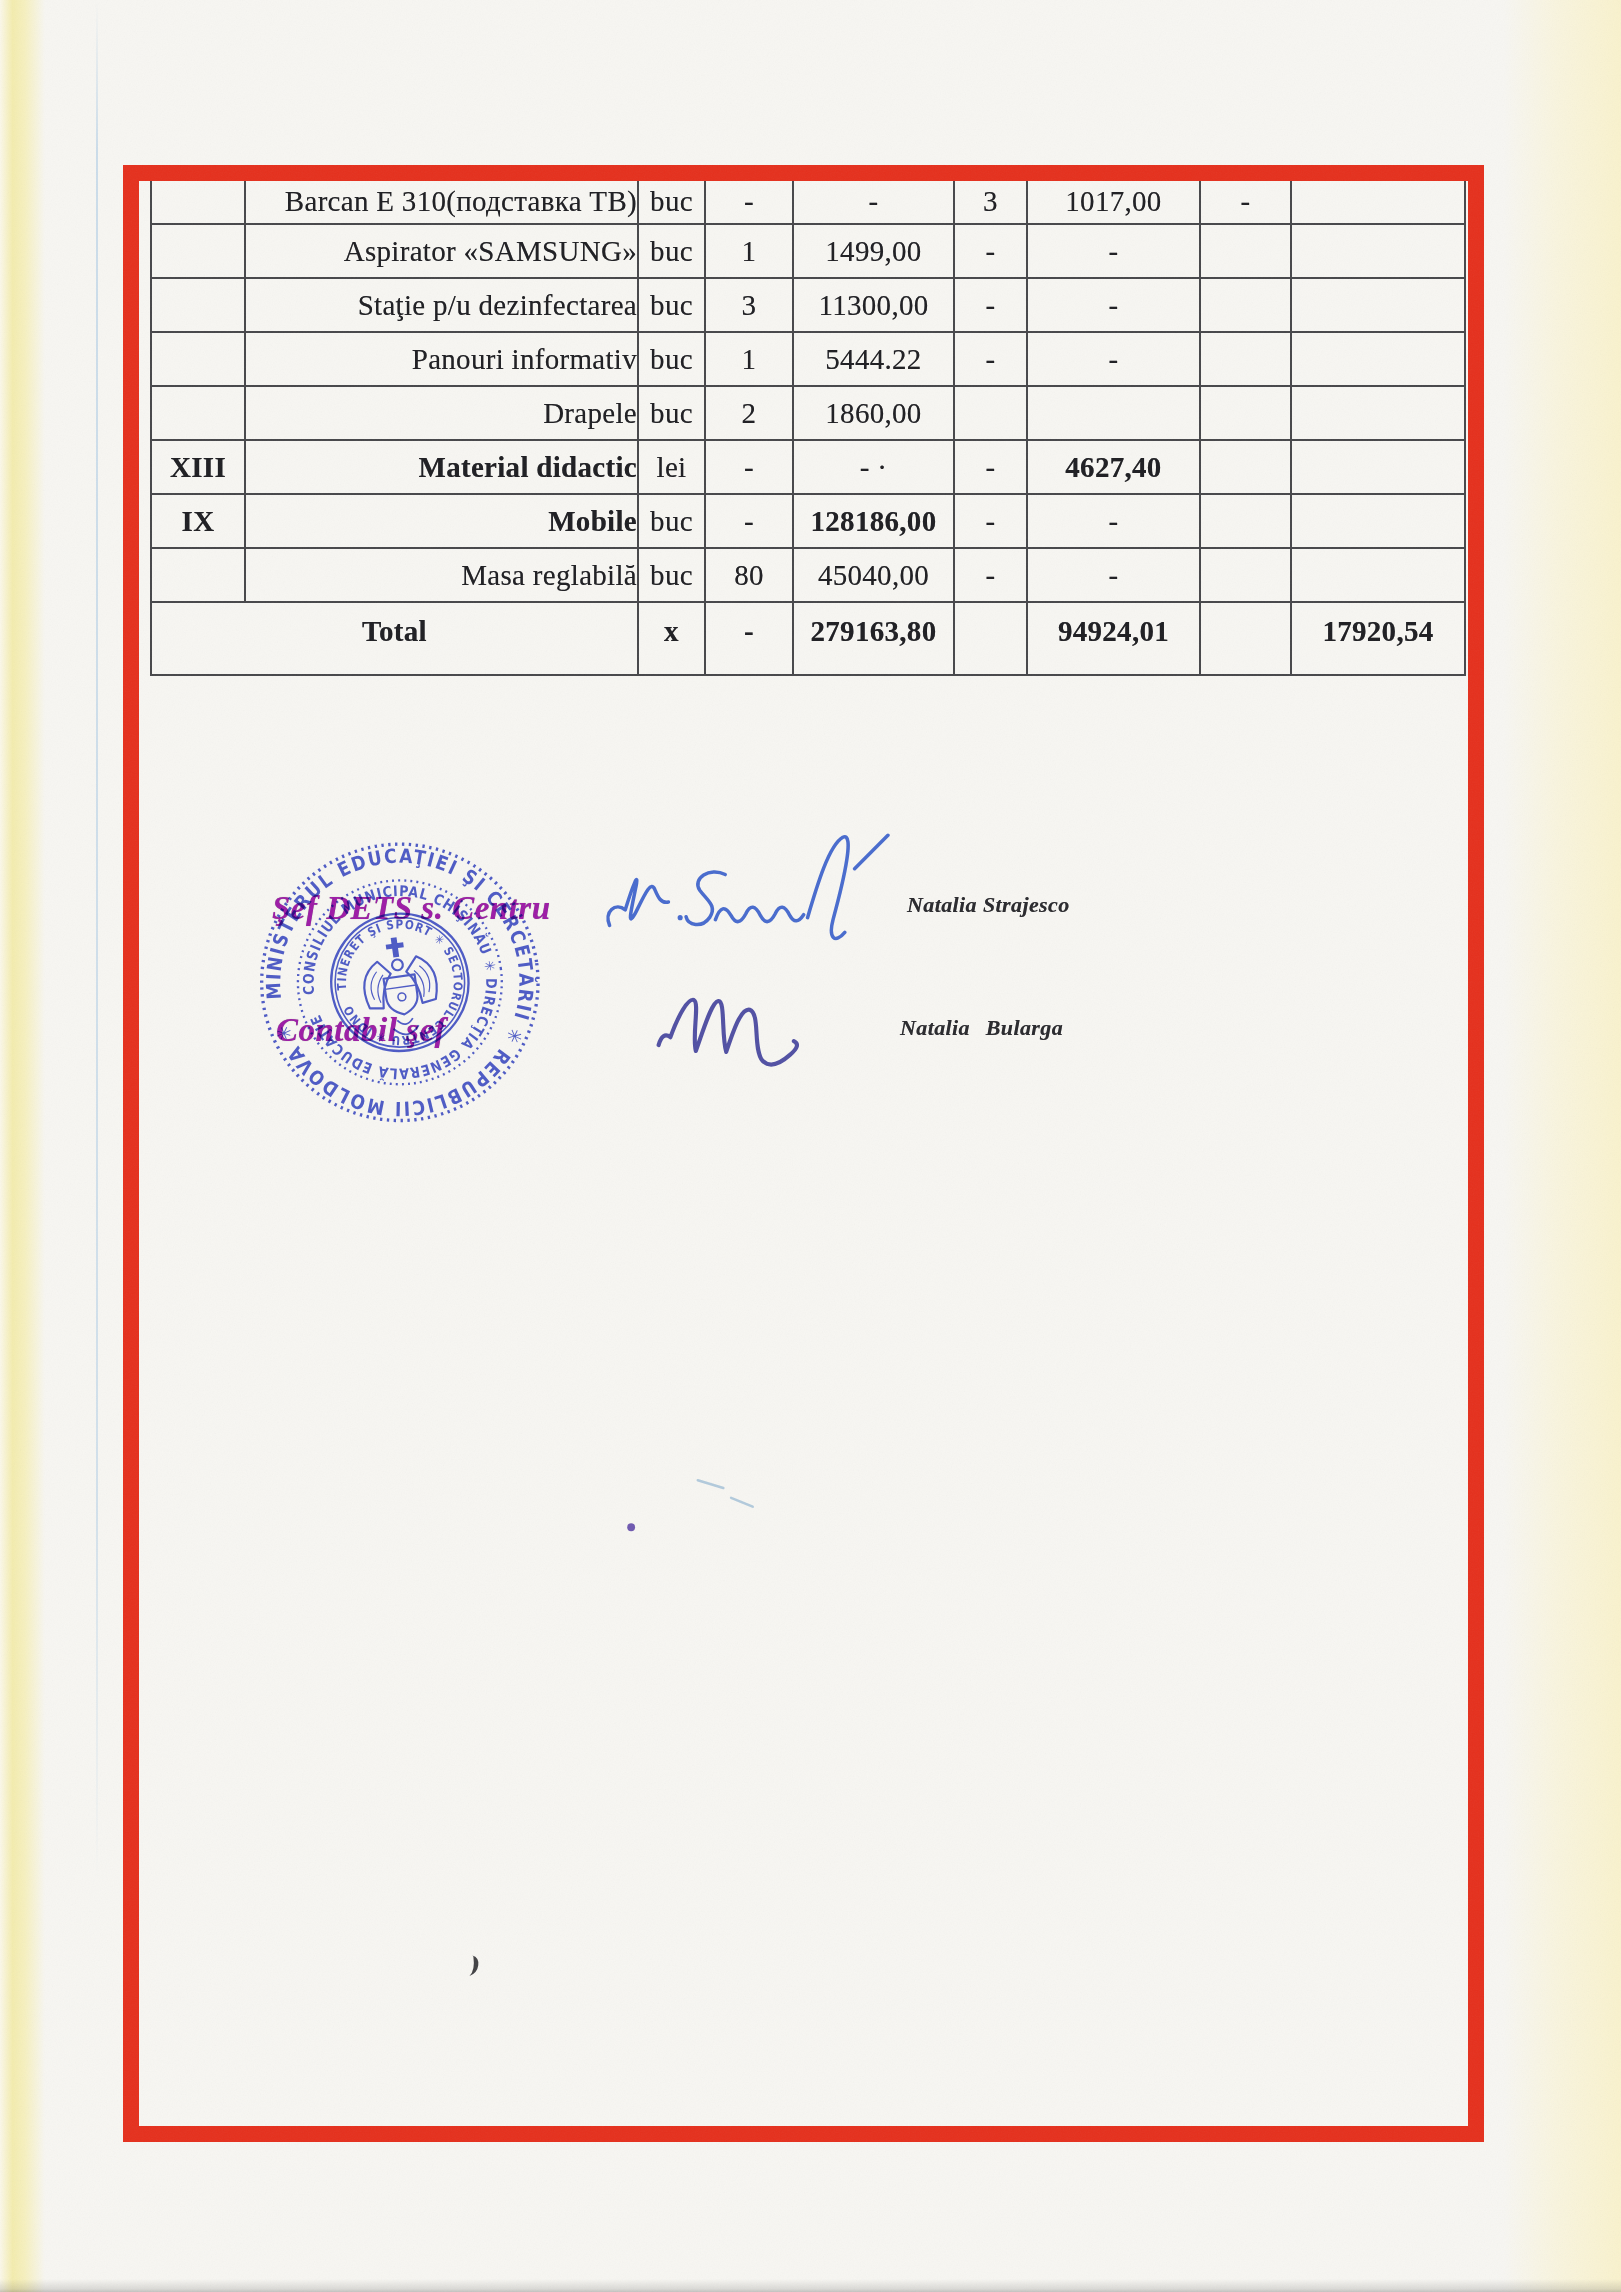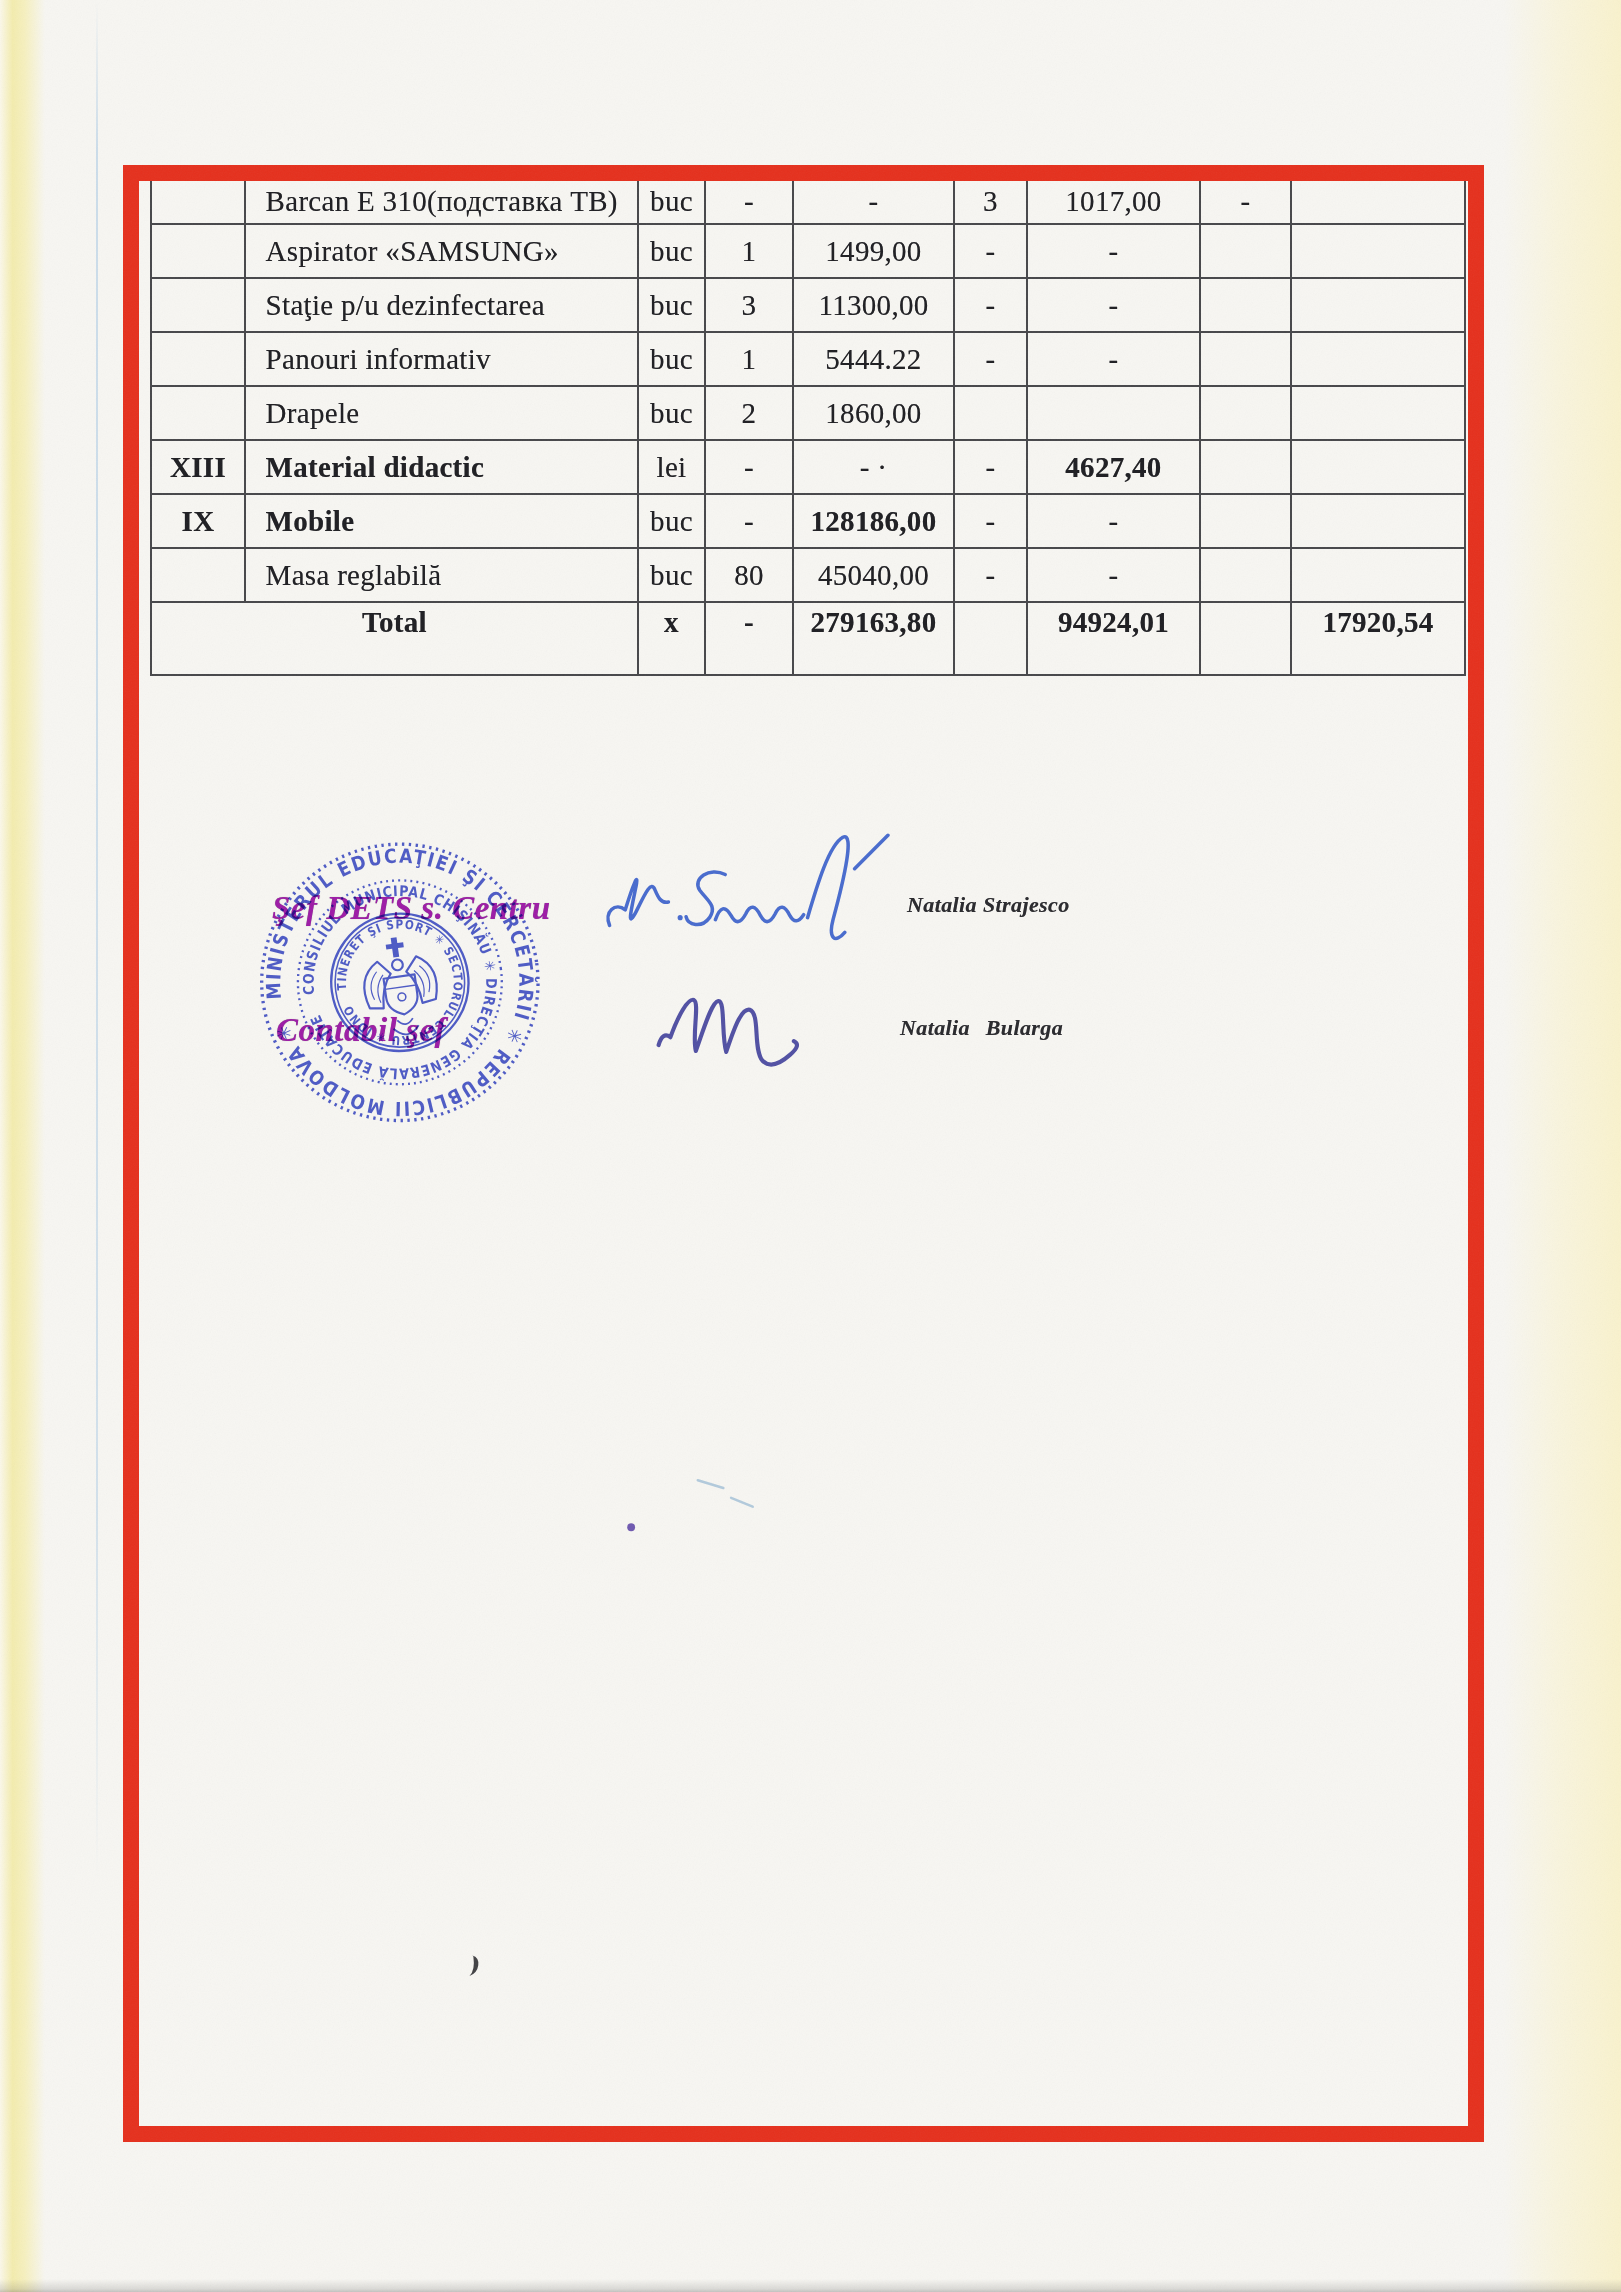--- a/index.html
+++ b/index.html
@@ -38,24 +38,24 @@
   table.inv td{
     border:2px solid #47474a;
     font-size:29px;color:#1e1e22;
     text-align:center;vertical-align:middle;
     padding:0;letter-spacing:0.3px;
     text-shadow:0 0 0.6px rgba(30,30,35,.55);
     overflow:hidden;white-space:nowrap;
   }
   table.inv tr{height:54px;}
   table.inv tr.first-row td{padding-top:9.8px;}
-  table.inv td.c2{text-align:left;padding-left:19.6px;}
+  table.inv td.c2{text-align:right;padding-left:19.6px;}
   table.inv td.b{font-weight:700;}
   table.inv tr.total{height:73px;}
-  table.inv tr.total td{font-weight:700;vertical-align:top;padding-top:3px;}
+  table.inv tr.total td{font-weight:700;vertical-align:top;padding-top:12px;}
   table.inv tr.total td.lab{text-align:center;padding-left:0;}
   
   .sig-label{
     position:absolute;z-index:4;
     font-weight:700;font-style:italic;font-size:33px;color:#a21caf;
     letter-spacing:0.5px;text-shadow:0 0 0.7px rgba(30,30,35,.5);
     mix-blend-mode:multiply;white-space:nowrap;
   }
   .sig-name{
     position:absolute;z-index:4;

